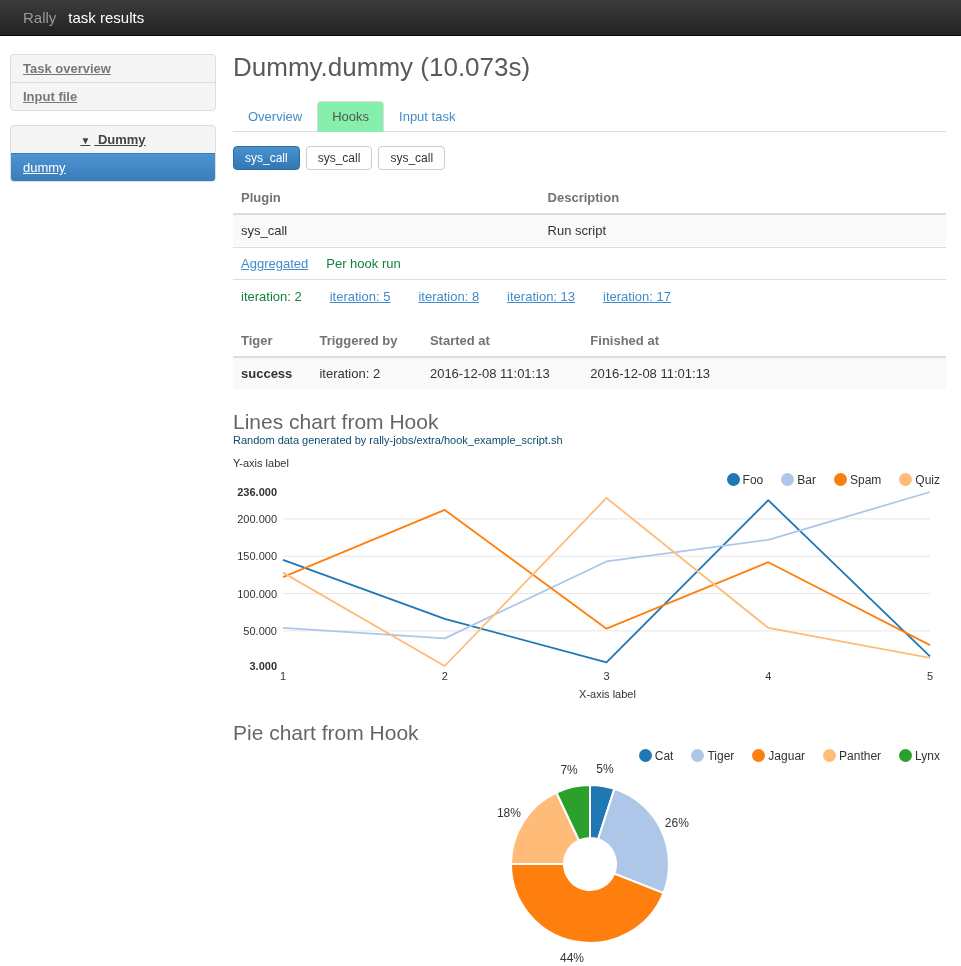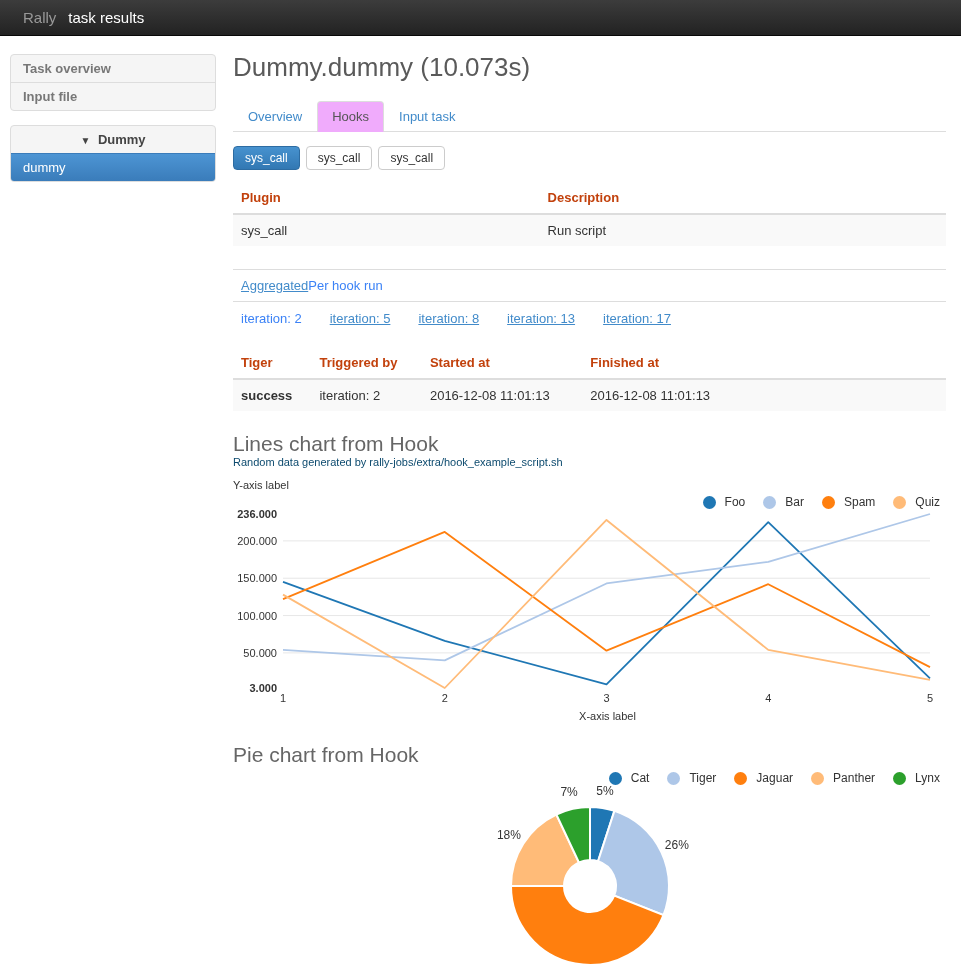--- a/index.html
+++ b/index.html
@@ -16,75 +16,75 @@
   .brand { color: #999; font-size: 15px; }
   .nav-title { color: #fff; font-size: 15px; }
   
   .sidebar { position: absolute; left: 10px; top: 54px; width: 206px; }
   .side-group {
     border: 1px solid #ddd; border-radius: 4px; overflow: hidden;
     margin-bottom: 14px; background: #f5f5f5;
   }
   .side-item {
     padding: 6px 12px; font-size: 13px; font-weight: bold; color: #777;
-    border-top: 1px solid #ddd; cursor: pointer;
+    border-top: 1px solid #ddd; cursor: pointer; text-decoration: underline;
   }
   .side-item:first-child { border-top: none; }
   .side-item.group-header { color: #444; text-align: center; }
   .side-item.group-header .caret { font-size: 10px; margin-right: 4px; }
   .side-item.active {
     background: linear-gradient(#4d95d4, #3a7cba); color: #fff; font-weight: normal;
     border-top-color: #3a7cba;
   }
   
   .main { position: absolute; left: 233px; top: 36px; width: 713px; }
   h1 { margin-top: 16px; font-size: 26px; font-weight: normal; color: #5a5a5a; }
   .tabs { display: flex; margin-top: 18px; border-bottom: 1px solid #ddd; }
   .tab {
     padding: 7px 14px; font-size: 13px; color: #428bca; cursor: pointer;
     border: 1px solid transparent; margin-bottom: -1px;
   }
   .tab.active {
-    color: #555; background: #f0abfc; border-color: #ddd;
+    color: #555; background: #86efac; border-color: #ddd;
     border-bottom-color: transparent; border-radius: 4px 4px 0 0;
   }
   .btn-row { display: flex; gap: 6px; margin-top: 14px; }
   .btn {
     font-size: 12px; padding: 4px 11px; border-radius: 4px; cursor: pointer;
     border: 1px solid #ccc; background: #fff; color: #333;
     font-family: "Liberation Sans", sans-serif;
   }
   .btn.primary {
     background: linear-gradient(#4792cf, #3278b3); border-color: #2d6ca2; color: #fff;
   }
   table.tbl { width: 100%; border-collapse: collapse; font-size: 13px; margin-top: 12px; }
   table.tbl th {
-    text-align: left; font-weight: bold; color: #c2410c;
+    text-align: left; font-weight: bold; color: #737373;
     padding: 8px; border-bottom: 2px solid #ddd;
   }
   table.tbl td { padding: 8px; color: #333; }
   table.tbl tbody tr { background: #f9f9f9; }
   td.success { color: #28a228; font-weight: bold; }
   .view-tabs {
-    margin-top: 23px; padding: 8px 8px 8px 8px; display: flex; font-size: 13px;
+    margin-top: 1px; padding: 8px 8px 8px 8px; display: flex; gap: 18px; font-size: 13px;
     border-top: 1px solid #ddd; border-bottom: 1px solid #ddd;
   }
   .iter-row { padding: 9px 8px; display: flex; gap: 28px; font-size: 13px; }
   a.link { color: #428bca; text-decoration: underline; cursor: pointer; }
-  .plain { color: #3b82f6; cursor: pointer; }
+  .plain { color: #15803d; cursor: pointer; }
   h2 { font-size: 21px; font-weight: normal; color: #666; margin-top: 21px; }
   .subtitle { font-size: 11px; color: #0c4a6e; }
   .axis-label { font-size: 11px; color: #333; }
   .axis-label.y { margin-top: 11px; }
   .axis-label.x { width: 713px; padding-left: 36px; text-align: center; margin-top: 2px; }
   .legend {
     display: flex; justify-content: flex-end; align-items: center; gap: 18px;
     font-size: 12px; color: #333; margin-top: 3px; padding-right: 6px; height: 16px;
   }
-  .legend-item { display: flex; align-items: center; gap: 9px; cursor: pointer; }
+  .legend-item { display: flex; align-items: flex-start; gap: 3px; cursor: pointer; }
   .dot { width: 13px; height: 13px; border-radius: 50%; display: inline-block; }
   svg { display: block; }
 </style>
 </head>
 <body>
 
 <div class="navbar">
   <span class="brand">Rally</span>
   <span class="nav-title">task results</span>
 </div>

